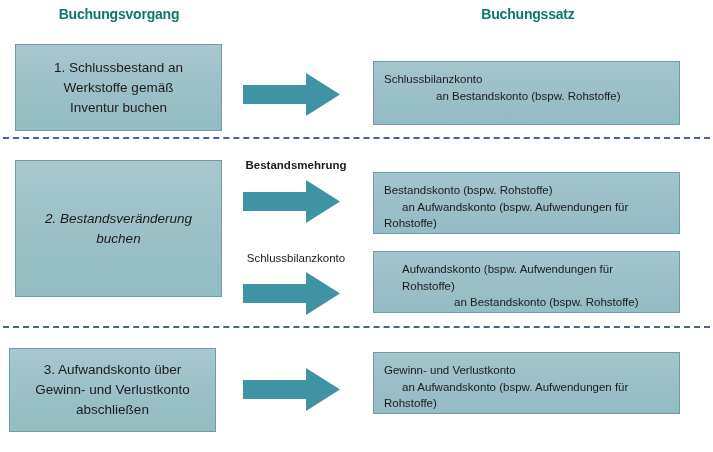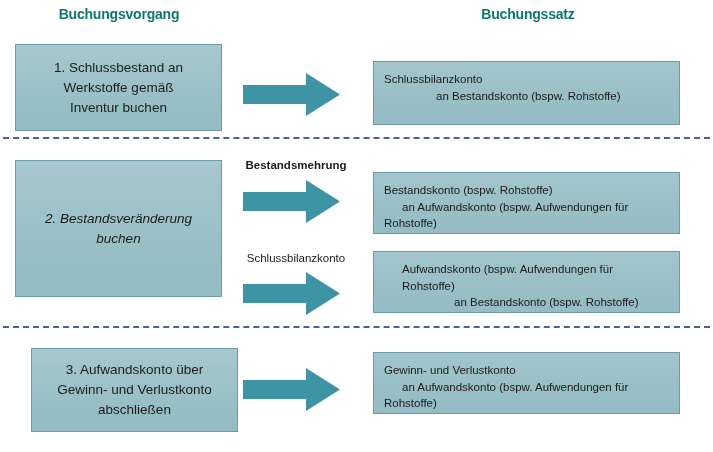--- a/index.html
+++ b/index.html
@@ -141,21 +141,21 @@
   </div>
 
   <div class="rec-box" style="left:373px; top:251px; width:307px; height:62px;padding-left:28px;">
     <div class="rec-line">Aufwandskonto (bspw. Aufwendungen für</div>
     <div class="rec-line">Rohstoffe)</div>
     <div class="rec-line ind2">an Bestandskonto (bspw. Rohstoffe)</div>
   </div>
 
   <div class="divider" style="top:326px;"></div>
 
-  <div class="proc-box" style="left:31px; top:348px; width:207px; height:84px;">
+  <div class="proc-box" style="left:9px; top:348px; width:207px; height:84px;">
     <div>
       <div>3. Aufwandskonto über</div>
       <div>Gewinn- und Verlustkonto</div>
       <div>abschließen</div>
     </div>
   </div>
 
   <div class="arrow" style="left:243px; top:368px;">
     <svg width="97" height="43" viewBox="0 0 97 43" aria-hidden="true">
       <polygon points="0,12 63,12 63,0 97,21.5 63,43 63,31 0,31" fill="#3e93a4"></polygon>

